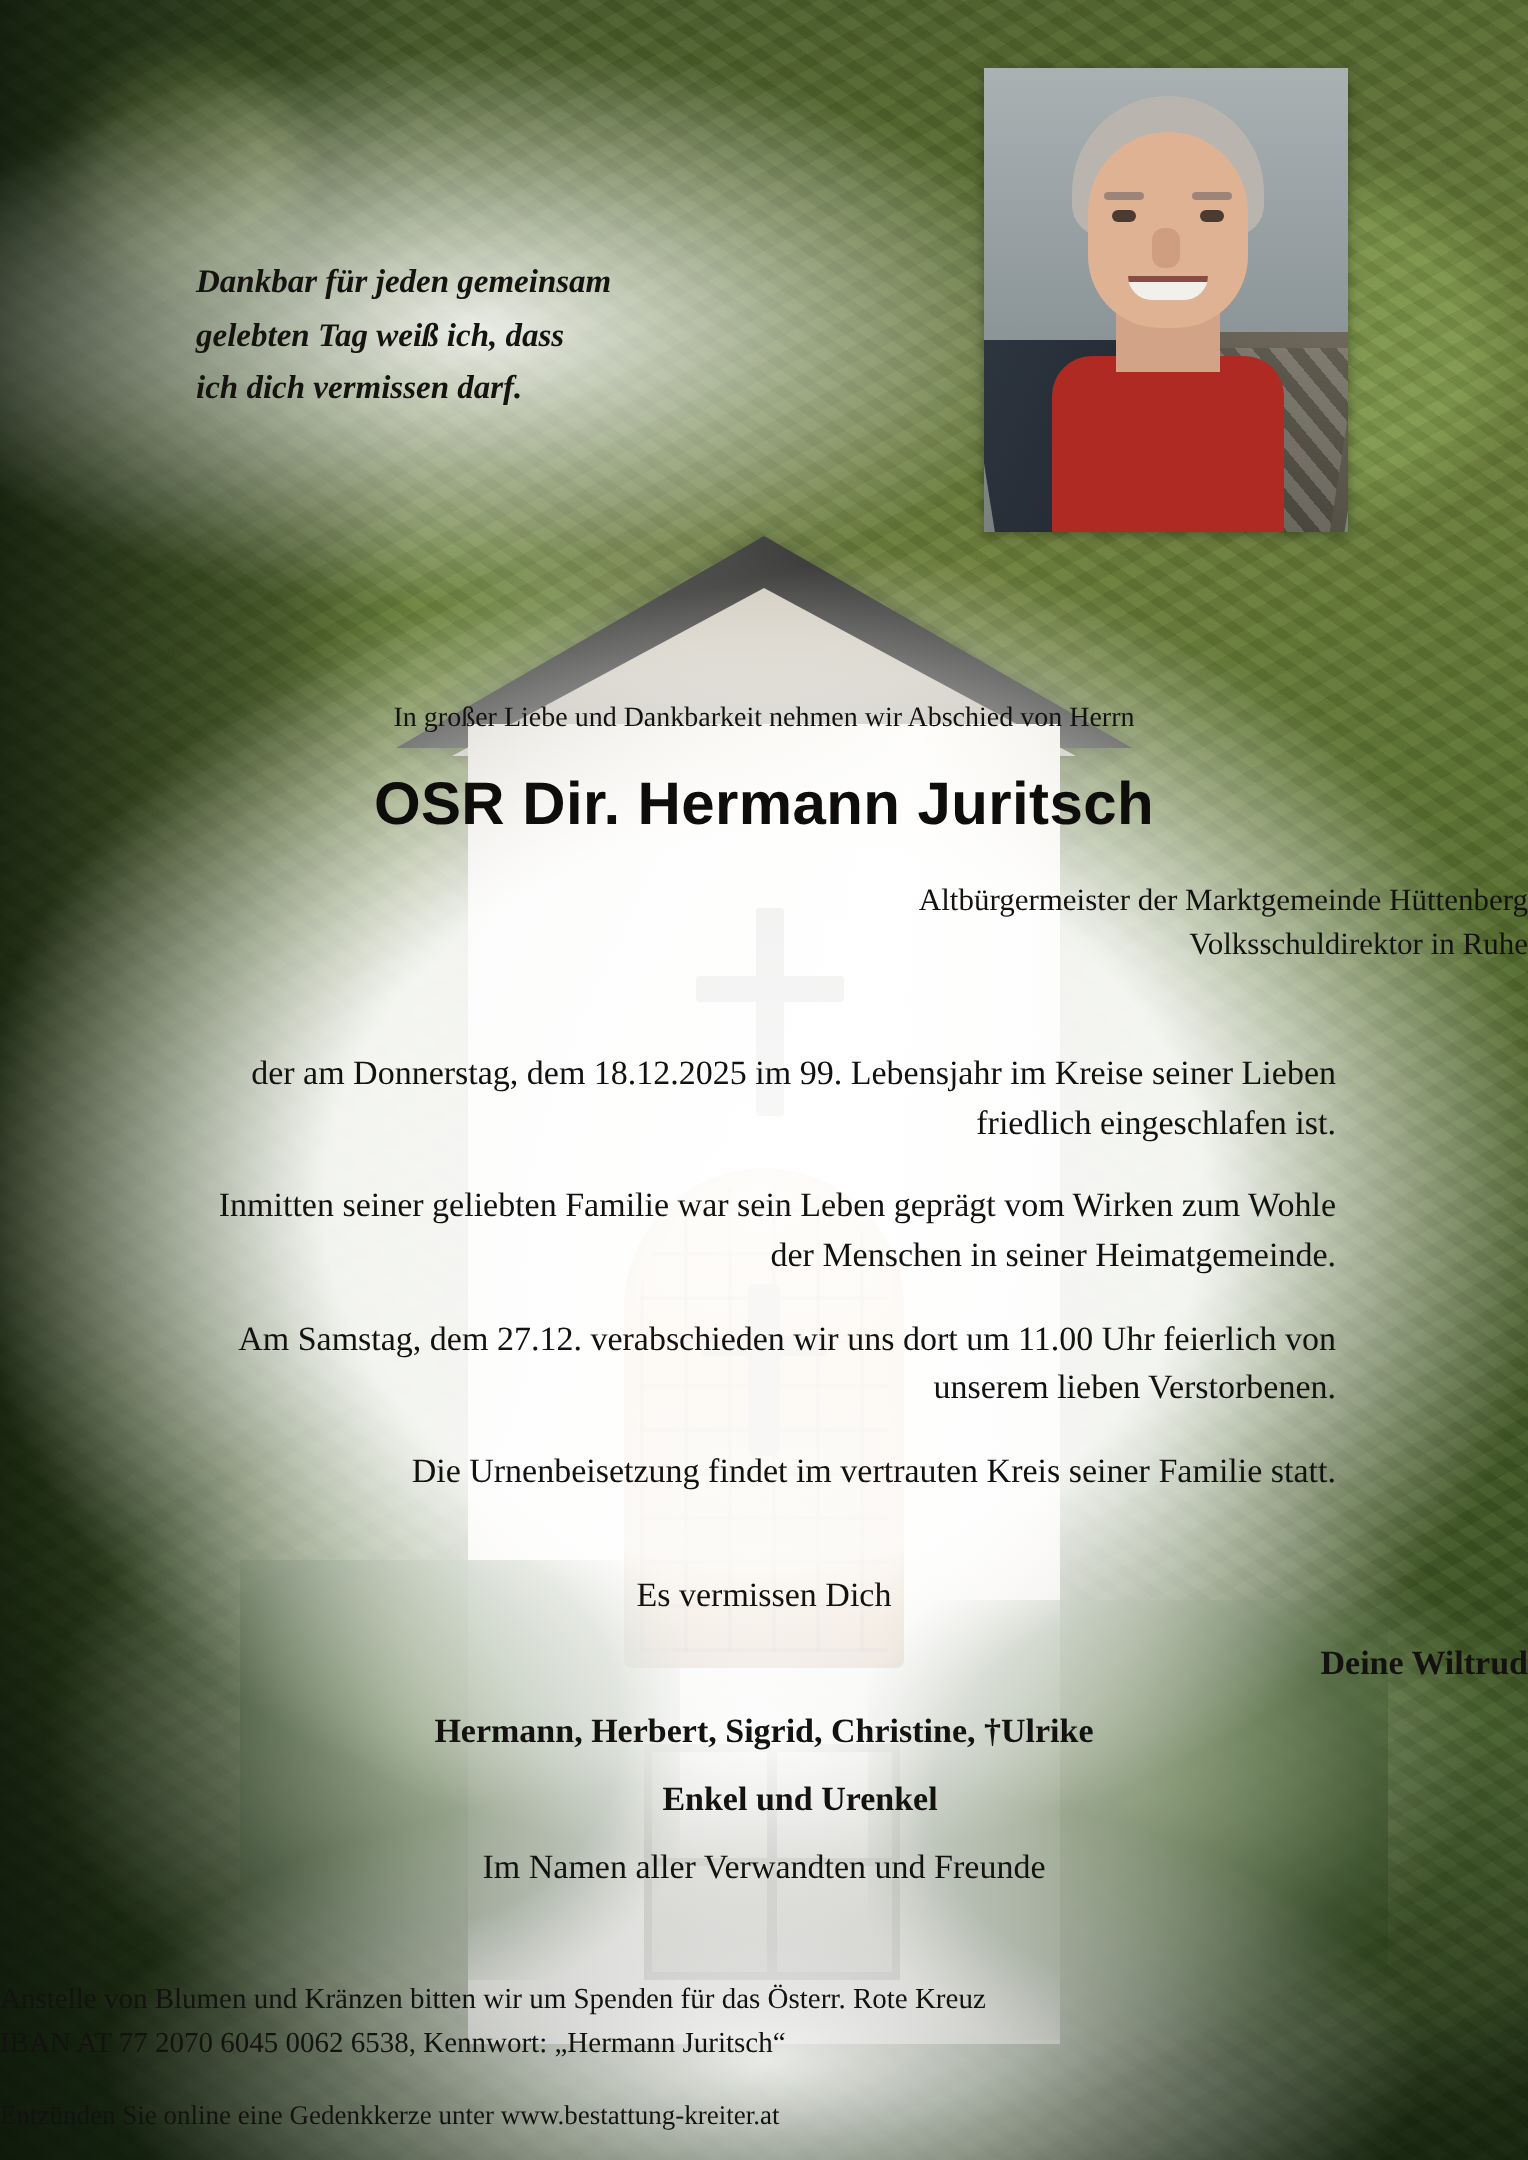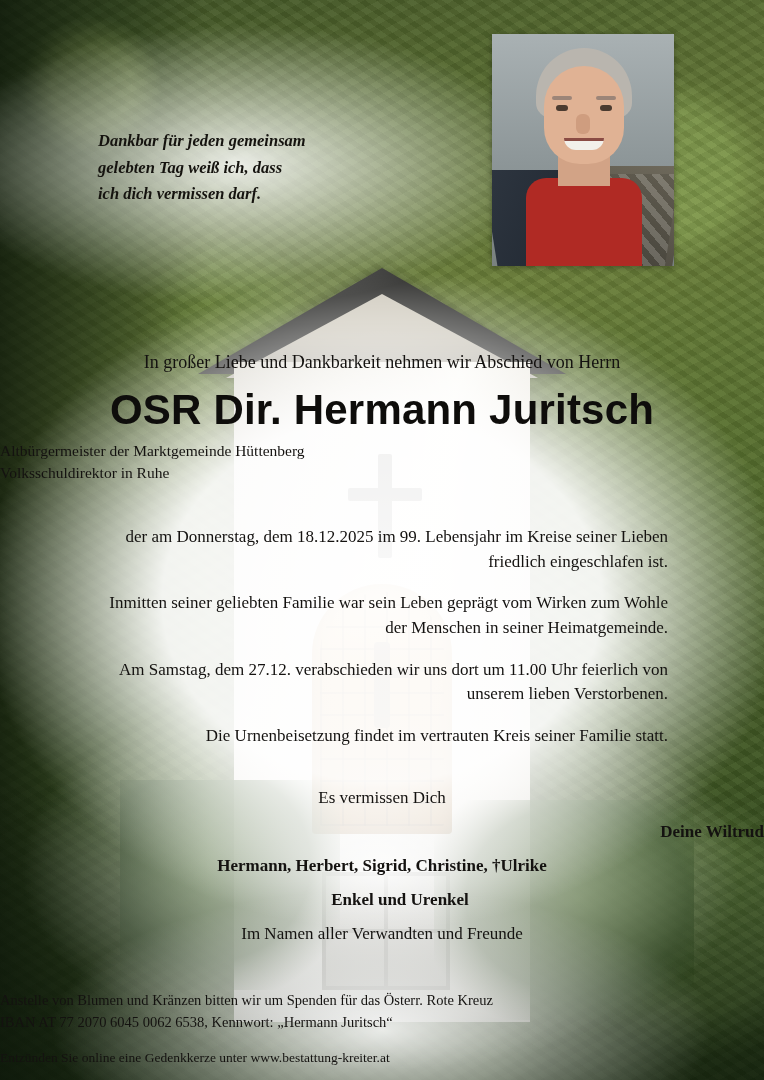--- a/index.html
+++ b/index.html
@@ -285,39 +285,39 @@
     background:
       repeating-linear-gradient(45deg, rgba(255,255,255,0.14) 0 6px, rgba(0,0,0,0.10) 6px 12px);
     transform: skewX(-9deg);
   }
 
   .intro {
     position: absolute;
     left: 0; right: 0;
     top: 352px;
     text-align: center;
-    font-size: 18px;
+    font-size: 14px;
     color: #141210;
   }
   .name {
     position: absolute;
     left: 0; right: 0;
     top: 386px;
     text-align: center;
-    font-size: 42px;
+    font-size: 30px;
     font-weight: bold;
     letter-spacing: 0.2px;
     color: #0e0d0b;
     font-family: "Liberation Sans", sans-serif;
   }
   .roles {
     position: absolute;
     left: 0; right: 0;
     top: 440px;
-    text-align: left;
+    text-align: right;
     font-size: 15.5px;
     line-height: 1.45;
     color: #141210;
   }
 
   .body-text {
     position: absolute;
     left: 96px;
     width: 572px;
     top: 525px;

